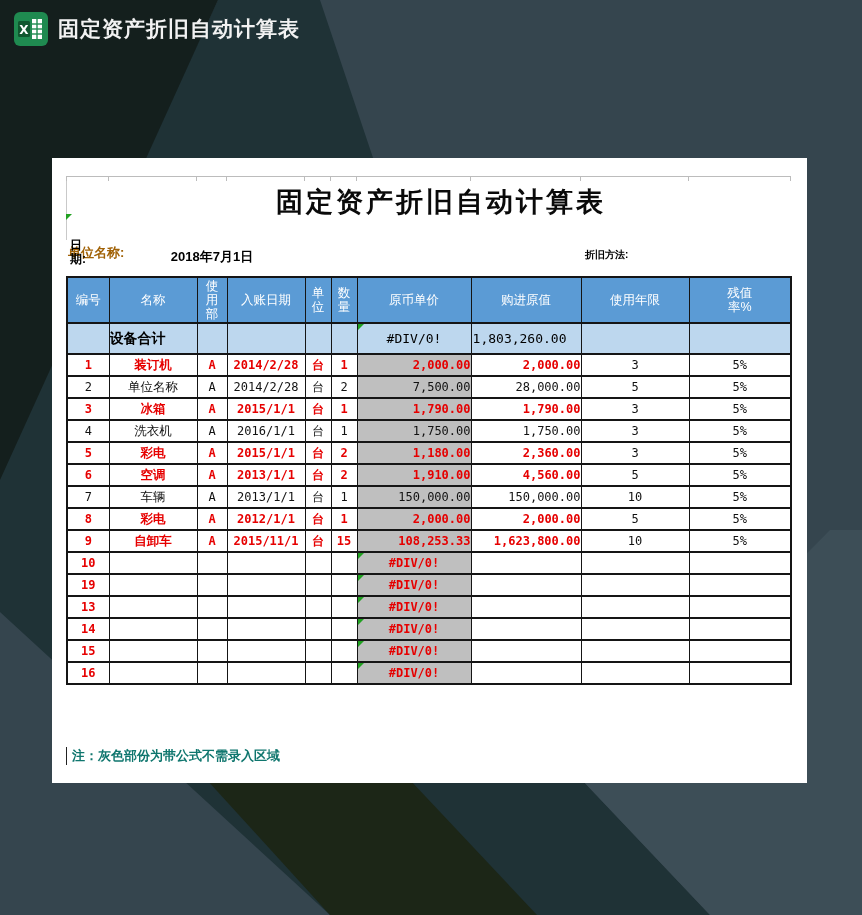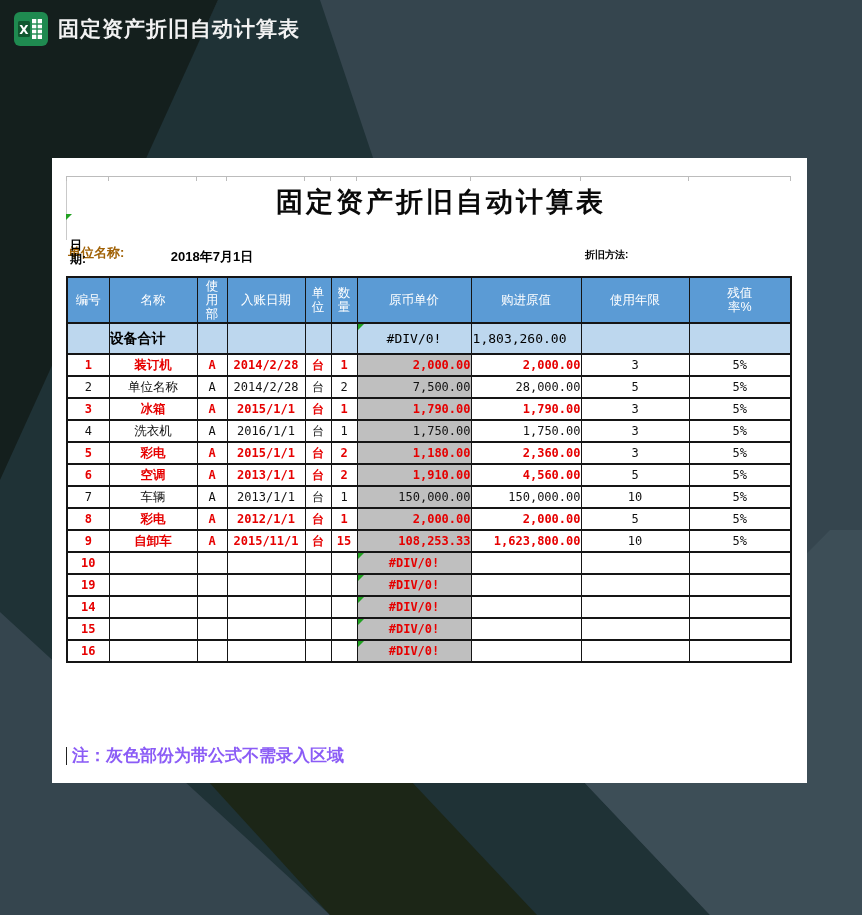--- a/index.html
+++ b/index.html
@@ -19,21 +19,21 @@
   .gridline-h{position:absolute;left:14px;top:18px;width:724px;height:0;border-top:1px solid #bcbcbc;}
   .gridline-v{position:absolute;left:14px;top:18px;width:0;height:64px;border-left:1px solid #c9c9c9;}
   .tick{position:absolute;width:0;height:5px;border-left:1px solid #bcbcbc;top:18px;}
   .sheet-title{position:absolute;left:14px;top:26px;width:724px;text-align:center;
     font-family:"DejaVu Serif","Liberation Serif",serif;font-weight:bold;font-size:27px;
     letter-spacing:3px;color:#0a0a0a;padding-left:26px;box-sizing:border-box;}
   .unit-label{position:absolute;left:16px;top:56px;font-size:13px;font-weight:bold;color:#a16207;margin-top:30px;}
   .date-label{position:absolute;left:18px;top:80px;font-size:12px;font-weight:bold;color:#000;line-height:14px;white-space:pre-line;}
   .date-value{position:absolute;left:60px;top:90px;width:200px;text-align:center;font-size:13px;font-weight:bold;color:#000;}
   .method-label{position:absolute;left:533px;top:90px;font-size:10px;font-weight:bold;color:#000;}
-  .note{position:absolute;left:14px;top:589px;font-size:17px;font-weight:bold;color:#8b5cf6;
+  .note{position:absolute;left:14px;top:589px;font-size:13px;font-weight:bold;color:#0f766e;
     border-left:1px solid #222;padding-left:5px;line-height:18px;}
   
   table.grid{position:absolute;left:14px;top:118px;width:724px;border-collapse:collapse;table-layout:fixed;
     border:2px solid #151515;}
   table.grid td,table.grid th{border:1px solid #151515;border-top-width:2px;border-bottom-width:2px;
     padding:0;overflow:hidden;position:relative;font-weight:normal;}
   thead tr{height:46px;}
   tr.subtotal{height:31px;}
   tbody tr.data{height:22px;}
   th{background:#5b9bd5;color:#ffffff;font-size:12.5px;font-weight:bold;
@@ -280,20 +280,32 @@
     <td class="c-dept mono"></td>
     <td class="c-date mono"></td>
     <td class="c-unit"></td>
     <td class="c-qty mono"></td>
     <td class="c-uprice mono err"><span class="tri"></span>#DIV/0!</td>
     <td class="c-oval mono"></td>
     <td class="c-years mono"></td>
     <td class="c-resid mono"></td>
   </tr>
         <tr class="data red">
+    <td class="c-no mono">13</td>
+    <td class="c-name"></td>
+    <td class="c-dept mono"></td>
+    <td class="c-date mono"></td>
+    <td class="c-unit"></td>
+    <td class="c-qty mono"></td>
+    <td class="c-uprice mono err"><span class="tri"></span>#DIV/0!</td>
+    <td class="c-oval mono"></td>
+    <td class="c-years mono"></td>
+    <td class="c-resid mono"></td>
+  </tr>
+        <tr class="data red">
     <td class="c-no mono">14</td>
     <td class="c-name"></td>
     <td class="c-dept mono"></td>
     <td class="c-date mono"></td>
     <td class="c-unit"></td>
     <td class="c-qty mono"></td>
     <td class="c-uprice mono err"><span class="tri"></span>#DIV/0!</td>
     <td class="c-oval mono"></td>
     <td class="c-years mono"></td>
     <td class="c-resid mono"></td>

